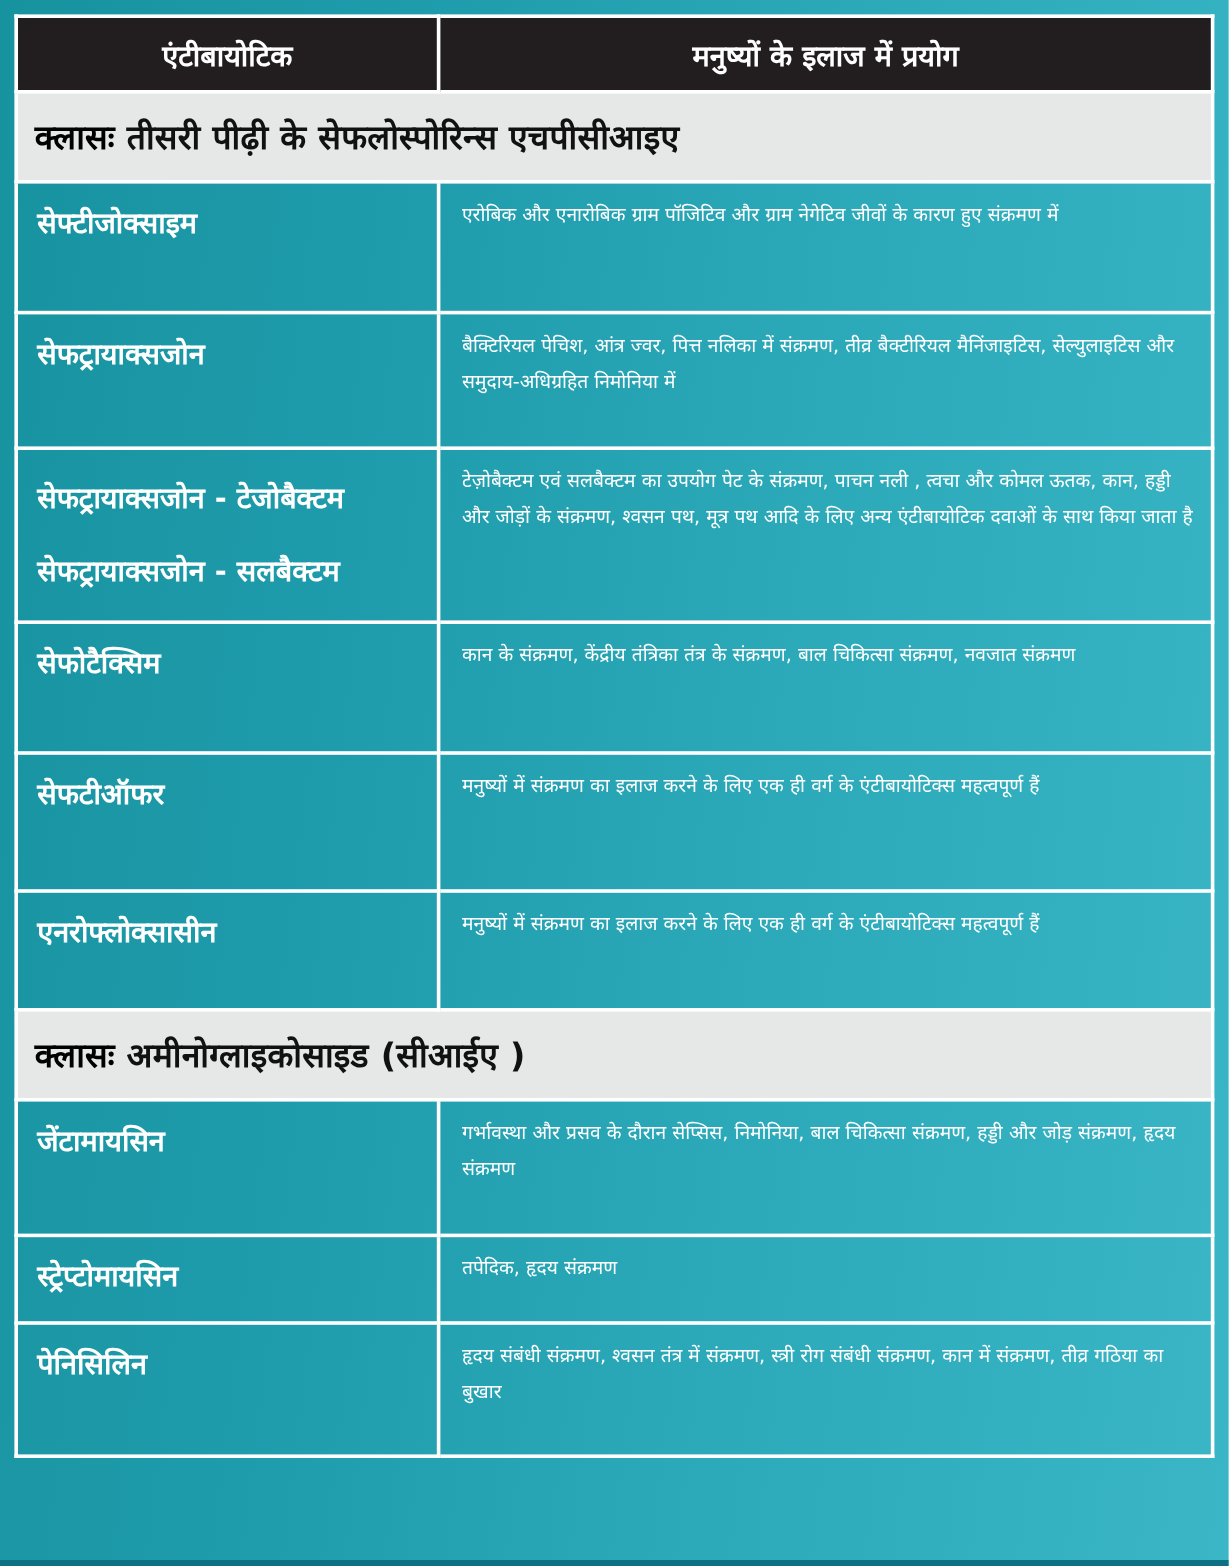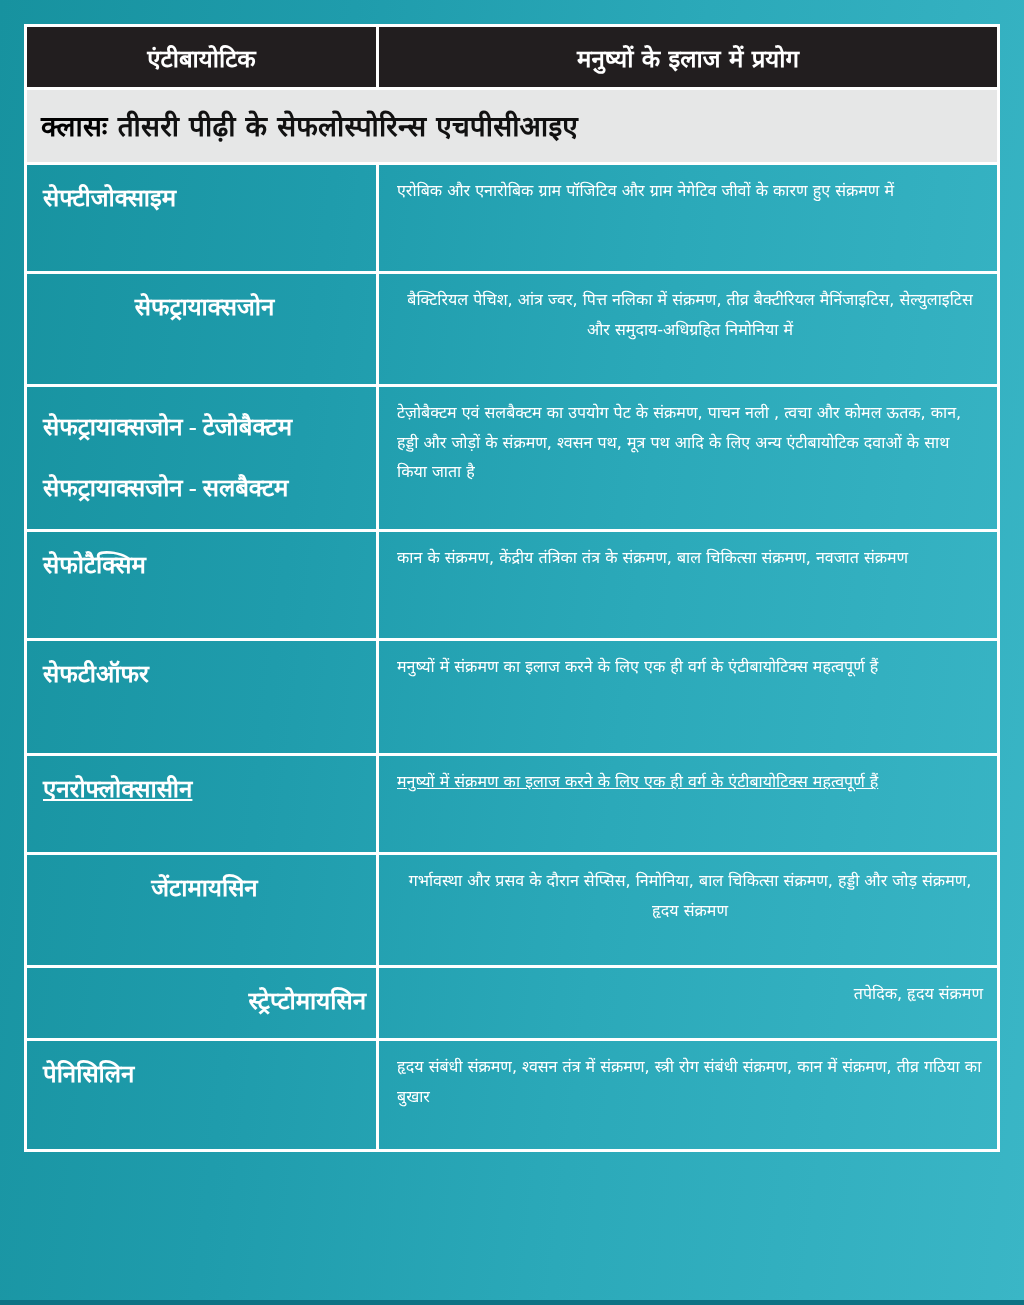--- a/index.html
+++ b/index.html
@@ -3,21 +3,21 @@
 <meta charset="utf-8">
 <style>
   html,body { margin:0; padding:0; background:#ffffff; }
   body { font-family:"DejaVu Sans", sans-serif; }
 
   .frame {
     position:relative;
     width:1024px; height:1305px;
     box-sizing:border-box;
     background:linear-gradient(97deg, #17929f 0%, #1f9cac 30%, #2ba9b9 60%, #3ab6c6 100%);
-    padding:24px;
+    padding:12px;
     overflow:hidden;
   }
   .frame::after {
     content:"";
     position:absolute; left:0; right:0; bottom:0; height:5px;
     background:#0d7183;
   }
 
   table.abx {
     width:100%;
@@ -62,29 +62,29 @@
     padding:14px 10px 10px 16px;
     line-height:1.6;
     white-space:pre-line;
   }
   td.use {
     color:#ffffff;
     font-size:16px;
     padding:11px 14px 10px 18px;
     line-height:1.85;
   }
-  td.ab.gap-lines { line-height:2.55; padding-top:10px;font-family:Liberation Serif, serif; }
+  td.ab.gap-lines { line-height:2.55; padding-top:10px; }
 
   
   .h82  td { height:82px; }
-  .h86  td { height:86px;text-align:center; }
+  .h86  td { height:86px; }
   .h118 td { height:118px; }
   .h88  td { height:88px; }
-  .h72  td { height:72px;text-decoration:underline; }
-  .h46  td { height:46px;text-align:right; }
+  .h72  td { height:72px; }
+  .h46  td { height:46px; }
   .h84  td { height:84px; }
 </style>
 </head>
 <body>
 
 <div class="frame">
   <table class="abx">
     <colgroup>
         <col class="c1">
         <col>
@@ -119,20 +119,23 @@
     <tr class="h88">
       <td class="ab">सेफटीऑफर</td>
       <td class="use">मनुष्यों में संक्रमण का इलाज करने के लिए एक ही वर्ग के एंटीबायोटिक्स महत्वपूर्ण हैं</td>
     </tr>
 
     <tr class="h72">
       <td class="ab">एनरोफ्लोक्सासीन</td>
       <td class="use">मनुष्यों में संक्रमण का इलाज करने के लिए एक ही वर्ग के एंटीबायोटिक्स महत्वपूर्ण हैं</td>
     </tr>
 
+    <tr class="band-row">
+      <td colspan="2"><span class="klass">क्लासः</span> <span>अमीनोग्लाइकोसाइड (सीआईए )</span></td>
+    </tr>
     <tr class="h86">
       <td class="ab">जेंटामायसिन</td>
       <td class="use">गर्भावस्था और प्रसव के दौरान सेप्सिस, निमोनिया, बाल चिकित्सा संक्रमण, हड्डी और जोड़ संक्रमण, हृदय संक्रमण</td>
     </tr>
     <tr class="h46">
       <td class="ab">स्ट्रेप्टोमायसिन</td>
       <td class="use">तपेदिक, हृदय संक्रमण</td>
     </tr>
 
     <tr class="h84">

